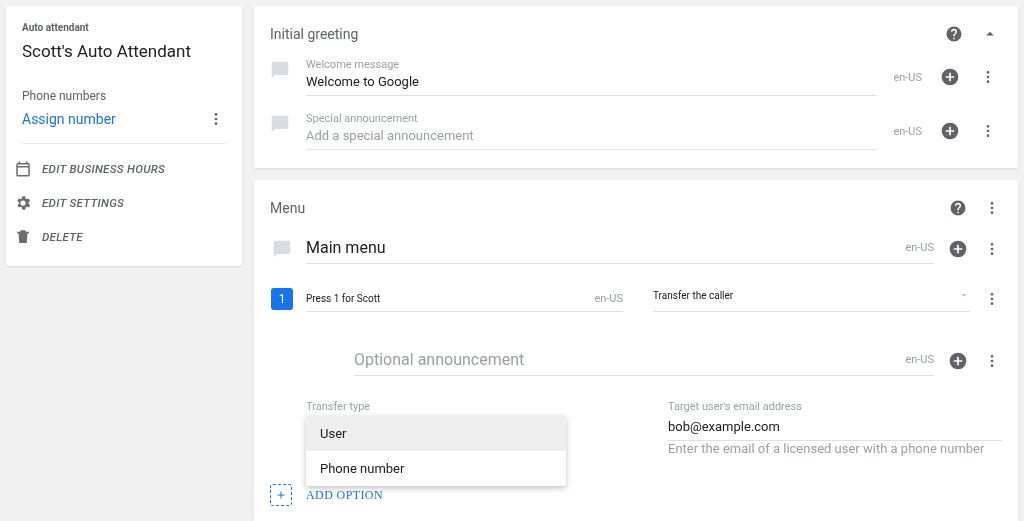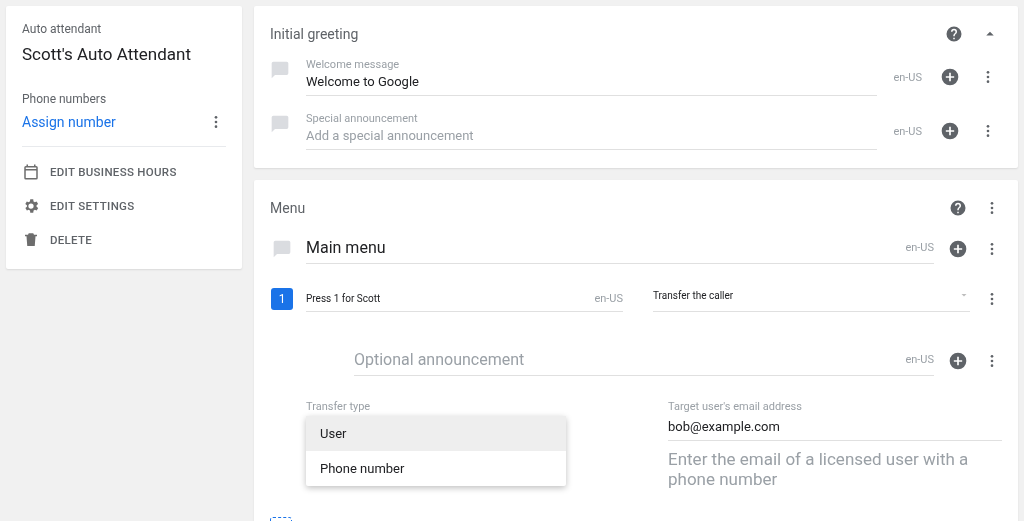--- a/index.html
+++ b/index.html
@@ -13,27 +13,27 @@
     .layout { display: flex; padding: 6px; gap: 12px; }
     .sidebar { width: 236px; flex-shrink: 0; }
     .main { flex: 1; display: flex; flex-direction: column; gap: 12px; }
     .card {
       background: #fff;
       border-radius: 2px;
       box-shadow: 0 1px 2px rgba(0,0,0,0.1);
     }
     
     .side-head { padding: 16px 16px 10px; }
-    .side-label { font-size: 12px; color: #5f6368; font-weight: 400; }
+    .side-label { font-size: 10px; color: #5f6368; font-weight: 700; }
     .side-title { font-size: 17px; color: #202124; margin-top: 8px; font-weight: 400; }
     .side-section { padding: 18px 16px 0; }
     .side-section-label { font-size: 12px; color: #5f6368; }
     .side-link-row { display: flex; align-items: center; justify-content: space-between; padding: 6px 0 14px; border-bottom: 1px solid #e8eaed;}
     .side-link { font-size: 14px; color: #1a73e8; cursor: pointer; }
-    .side-actions { padding: 8px 16px 12px; }
+    .side-actions { padding: 8px 8px 12px; font-style: italic; }
     .side-action { display: flex; align-items: center; gap: 10px; padding: 8px 0; font-size: 11.5px; color: #5f6368; letter-spacing: 0.3px; font-weight: 500; cursor: pointer; }
     .side-action svg, .side-action .material-ico { width: 18px; height: 18px; flex-shrink: 0; fill: #6d6d6d; }
     .kebab { width: 20px; height: 20px; display: inline-flex; align-items: center; justify-content: center; cursor: pointer; }
     .kebab svg { fill: #5f6368; width: 16px; height: 16px; }
     
     .panel-head { display: flex; align-items: center; padding: 16px 16px 8px; gap: 12px; }
     .panel-title { font-size: 14px; color: #5f6368; flex: 1; font-weight: 400;}
     .icon-btn { width: 24px; height: 24px; display: inline-flex; align-items: center; justify-content: center; cursor: pointer; }
     .icon-btn svg { width: 18px; height: 18px; fill: #5f6368; }
     .greet-row { display: flex; align-items: flex-start; padding: 4px 16px 10px; gap: 12px; }
@@ -59,21 +59,21 @@
     .fields-2 { display:flex; flex:1; gap:30px; align-items:flex-end;}
     .half { flex:1; border-bottom: 1px solid #e0e0e0; padding-bottom:6px; display:flex; align-items:center;}
     .half .txt { flex:1; font-size:10px; color:#202124;}
     .half .loc { font-size:11px; color:#9aa0a6;}
     .half.select .arrow svg { width:12px; height:12px; fill:#bdbdbd;}
     
     .subrow { padding: 18px 16px 0 52px; display:flex; gap:28px;}
     .subcol { flex:1; position:relative;}
     .subcol-label { font-size:11px; color:#9aa0a6;}
     .subcol-val { font-size:13px; color:#202124; border-bottom:1px solid #e0e0e0; padding: 6px 0;}
-    .subcol-hint { font-size:17px; color:#9aa0a6; margin-top:8px;}
+    .subcol-hint { font-size:13px; color:#9aa0a6; margin-top:0;}
     .dropdown-pop {
       position:absolute; left:0; top:16px; background:#fff; width: 260px;
       box-shadow: 0 2px 6px rgba(0,0,0,0.25); border-radius:2px; z-index:10;
     }
     .dropdown-pop .opt { padding: 10px 14px; font-size:13px; color:#202124; cursor:pointer;}
     .dropdown-pop .opt.sel { background:#eeeeee;}
     .add-opt-row { display:flex; align-items:center; gap:14px; padding: 28px 16px 16px;}
     .plus-box { width:22px; height:22px; border:1px dashed #1a73e8; display:flex;align-items:center;justify-content:center; border-radius:3px;}
     .plus-box svg { width:12px; height:12px; fill:#1a73e8;}
     .add-opt-label { font-size:12px; color:#1a73e8; font-weight:500; letter-spacing:0.4px;font-family:Liberation Serif, serif;}

